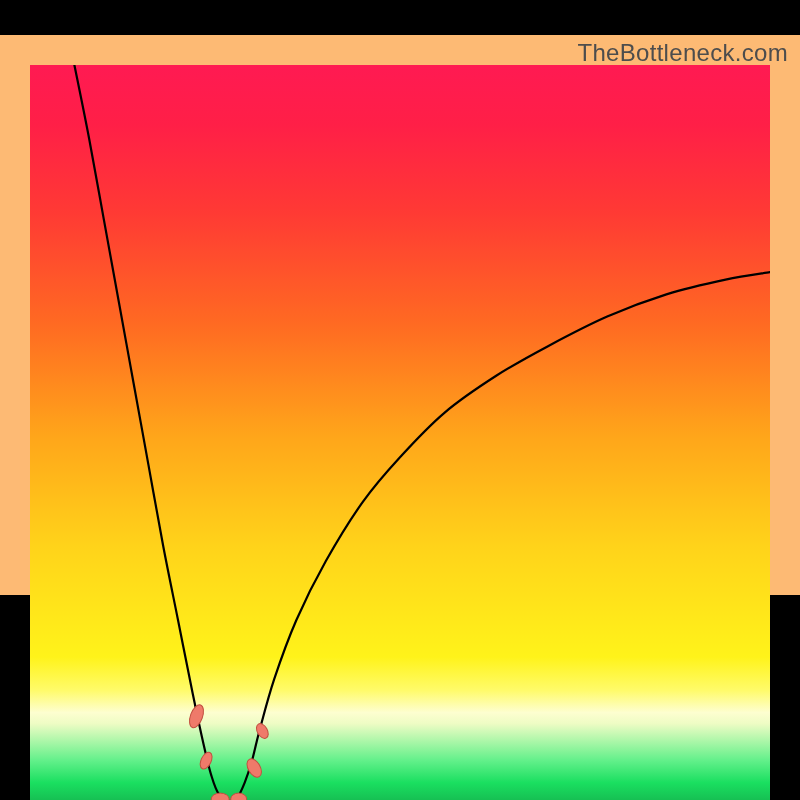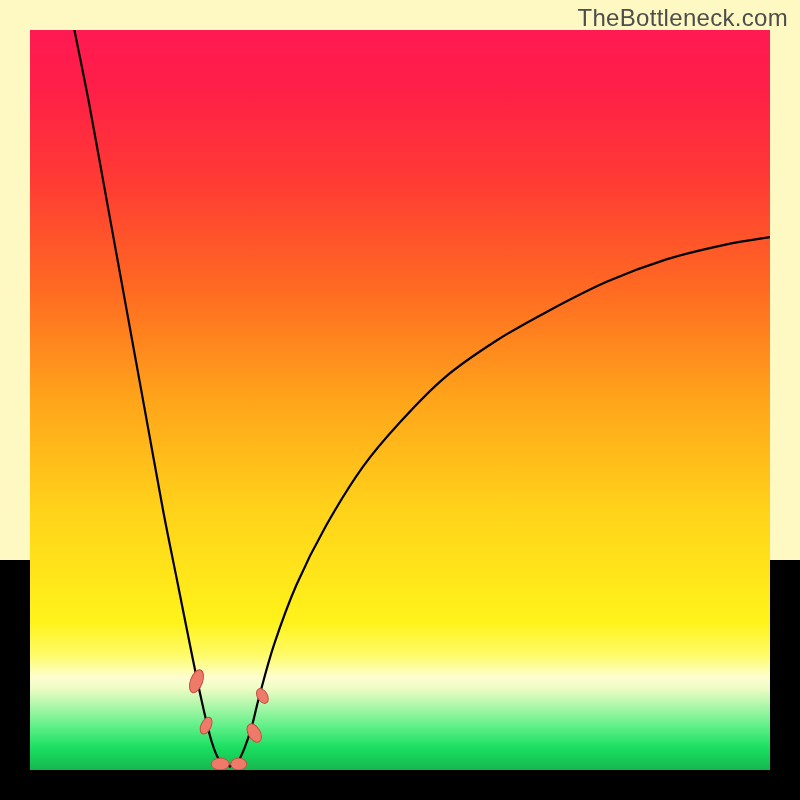--- a/index.html
+++ b/index.html
@@ -8,21 +8,22 @@
     width: 800px;
     height: 800px;
     background: #000;
     overflow: hidden;
     font-family: Arial, Helvetica, sans-serif;
   }
   .stage {
     position: relative;
     width: 800px;
     height: 560px;
-    background: #fef9c3;
+    background: #fdba74;
+    margin-top: 35px;
   }
   .watermark {
     position: absolute;
     top: 4px;
     right: 12px;
     color: #4d4d4d;
     font-size: 24px;
     font-weight: 500;
     letter-spacing: 0.3px;
   }

